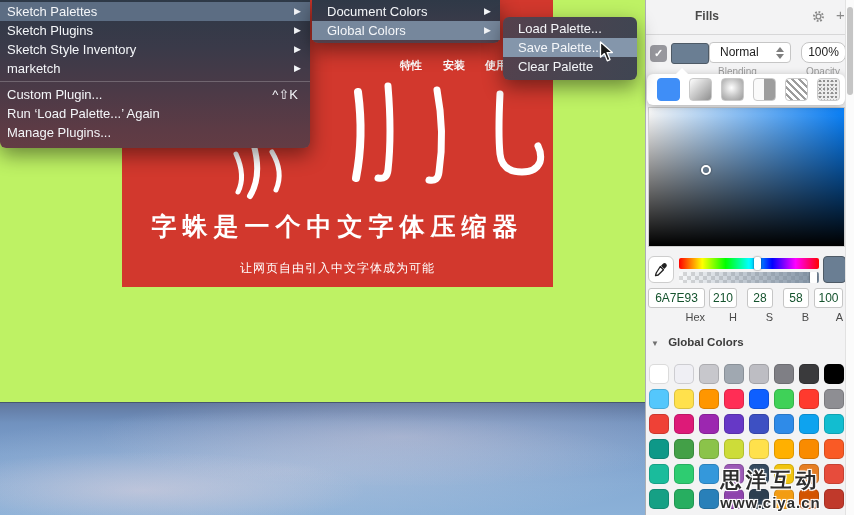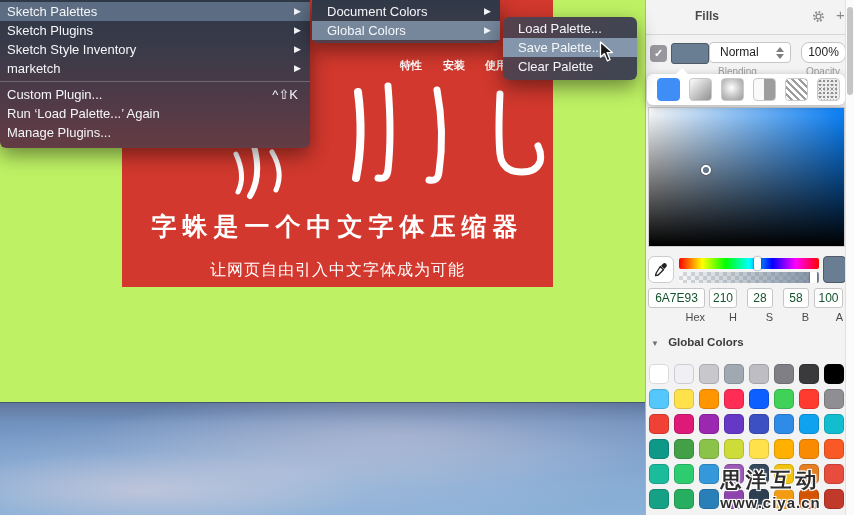--- a/index.html
+++ b/index.html
@@ -18,21 +18,21 @@
       linear-gradient(180deg,#60779f 0%,#7192bf 18%,#7da1cd 45%,#86abd4 72%,#8bb1d8 100%); }
 
   
   .artboard { position:absolute; left:122px; top:0; width:431px; height:287px; background:#D2382D; }
   .ab-nav { position:absolute; top:58px; color:#fff; font-size:11px; font-weight:bold; }
   .ab-logo { position:absolute; left:10px; top:76px; width:415px; height:128px; }
   .ab-headline { position:absolute; left:0; top:210px; width:100%; text-align:center;
     color:#fff; font-size:25px; font-weight:bold; letter-spacing:6px;
     font-family:"DejaVu Serif", serif; }
   .ab-tagline { position:absolute; left:0; top:260px; width:100%; text-align:center;
-    color:#fff; font-size:16px; letter-spacing:1px; }
+    color:#fff; font-size:12px; letter-spacing:1px; }
 
   
   .menu { position:absolute; color:#f4f6f9; font-size:13px; z-index:20;
     box-shadow:0 7px 20px rgba(0,0,0,.45); padding-top:2px; padding-bottom:4px; }
   .menu-1 { left:0; top:0; width:310px; height:148px; border-radius:0 0 6px 6px;
     background:linear-gradient(180deg,#2e3947 0%,#3a3a49 32%,#4c3a47 62%,#5d3b45 88%,#633c44 100%); }
   .menu-2 { left:312px; top:0; width:188px; height:43px; border-radius:0 0 6px 6px;
     background:linear-gradient(180deg,#2f3947 0%,#3b3b4a 62%,#53404b 100%); }
   .menu-3 { left:503px; top:17px; width:134px; height:63px; border-radius:6px;
     background:linear-gradient(100deg,#55414d 0%,#474450 55%,#3f4552 100%); }

